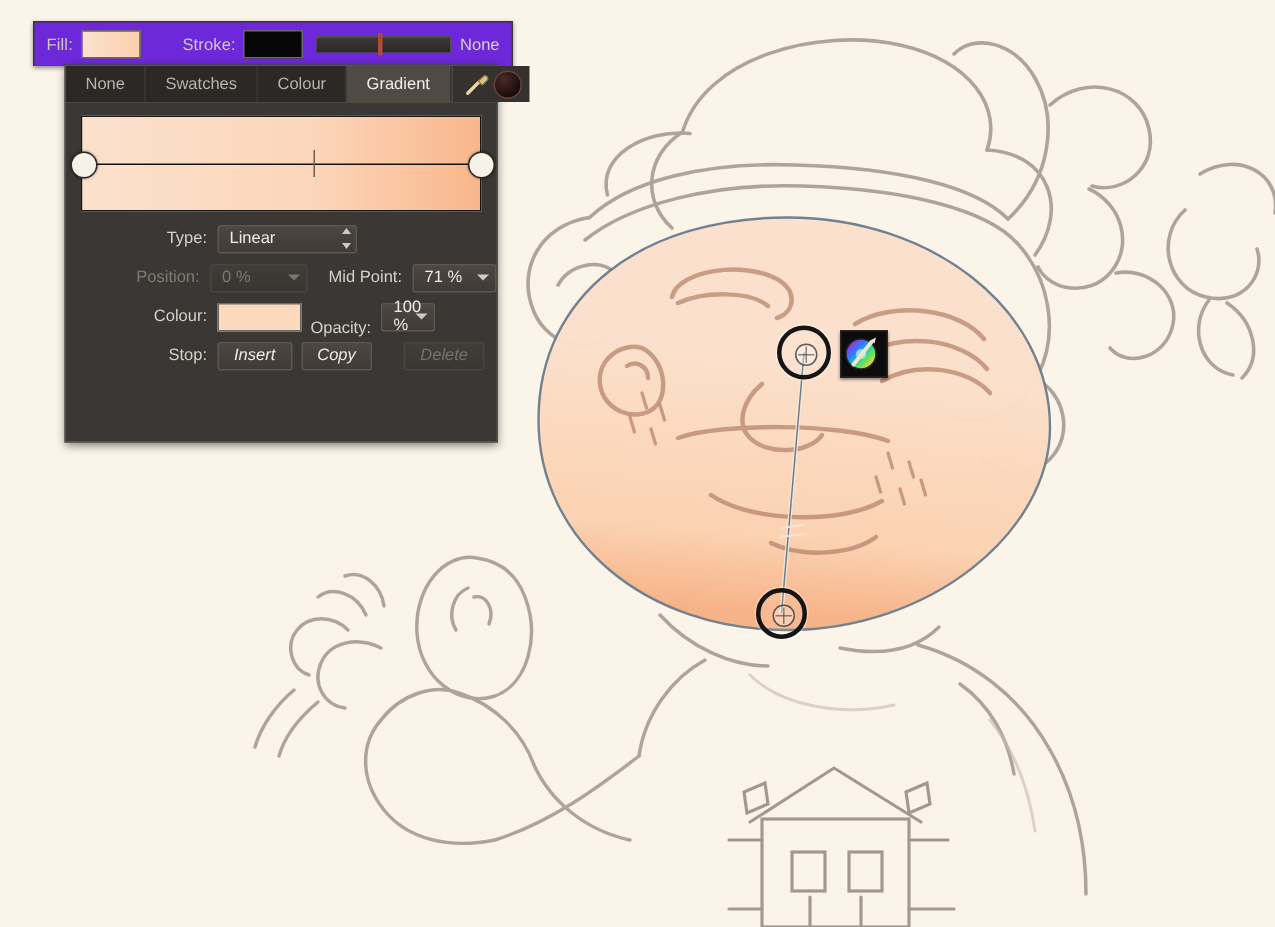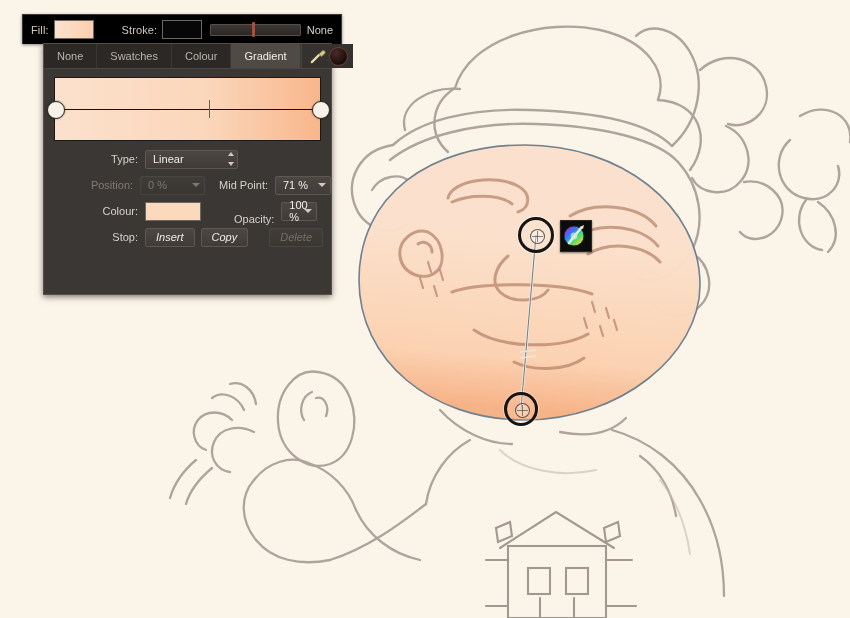--- a/index.html
+++ b/index.html
@@ -41,21 +41,21 @@
   
   #wheel-btn{
     position:absolute;width:30px;height:30px;
     background:#0d0c0c;border:1px solid #2b2724;
     box-shadow:0 1px 2px rgba(0,0,0,.5);
   }
 
   
   #fillbar{
     position:absolute;left:22px;top:14px;width:318px;height:29px;
-    background:#000000;border:1px solid #3a3633;border-bottom:none;
+    background:#6d28d9;border:1px solid #3a3633;border-bottom:none;
     display:flex;align-items:center;
     box-shadow:0 1px 3px rgba(0,0,0,.45);
   }
   .fb-label{
     color:#cfc9c2;font-size:11px;letter-spacing:.1px;
     margin-left:8px;margin-right:5px;white-space:nowrap;
   }
   #fill-swatch{
     width:38px;height:17px;border:1px solid #6d6862;
     background:linear-gradient(90deg,#fbe2cf 0%,#fbcfae 100%);
@@ -415,21 +415,21 @@
         <div class="select" id="mid-sel">
           <span>71 %</span>
         </div>
         <div class="chev"></div>
       </div>
     </div>
 
     <div class="row">
       <div class="lbl">Colour:</div>
       <div id="colour-swatch"></div>
-      <div class="lbl" style="width:auto;padding-left:33px;margin-top:16px;">Opacity:</div>
+      <div class="lbl" style="width:auto;padding-left:6px;margin-top:16px;">Opacity:</div>
       <div class="ctl">
         <div class="select" id="op-sel">
           <span>100 %</span>
         </div>
         <div class="chev"></div>
       </div>
     </div>
 
     <div class="row">
       <div class="lbl">Stop:</div>

